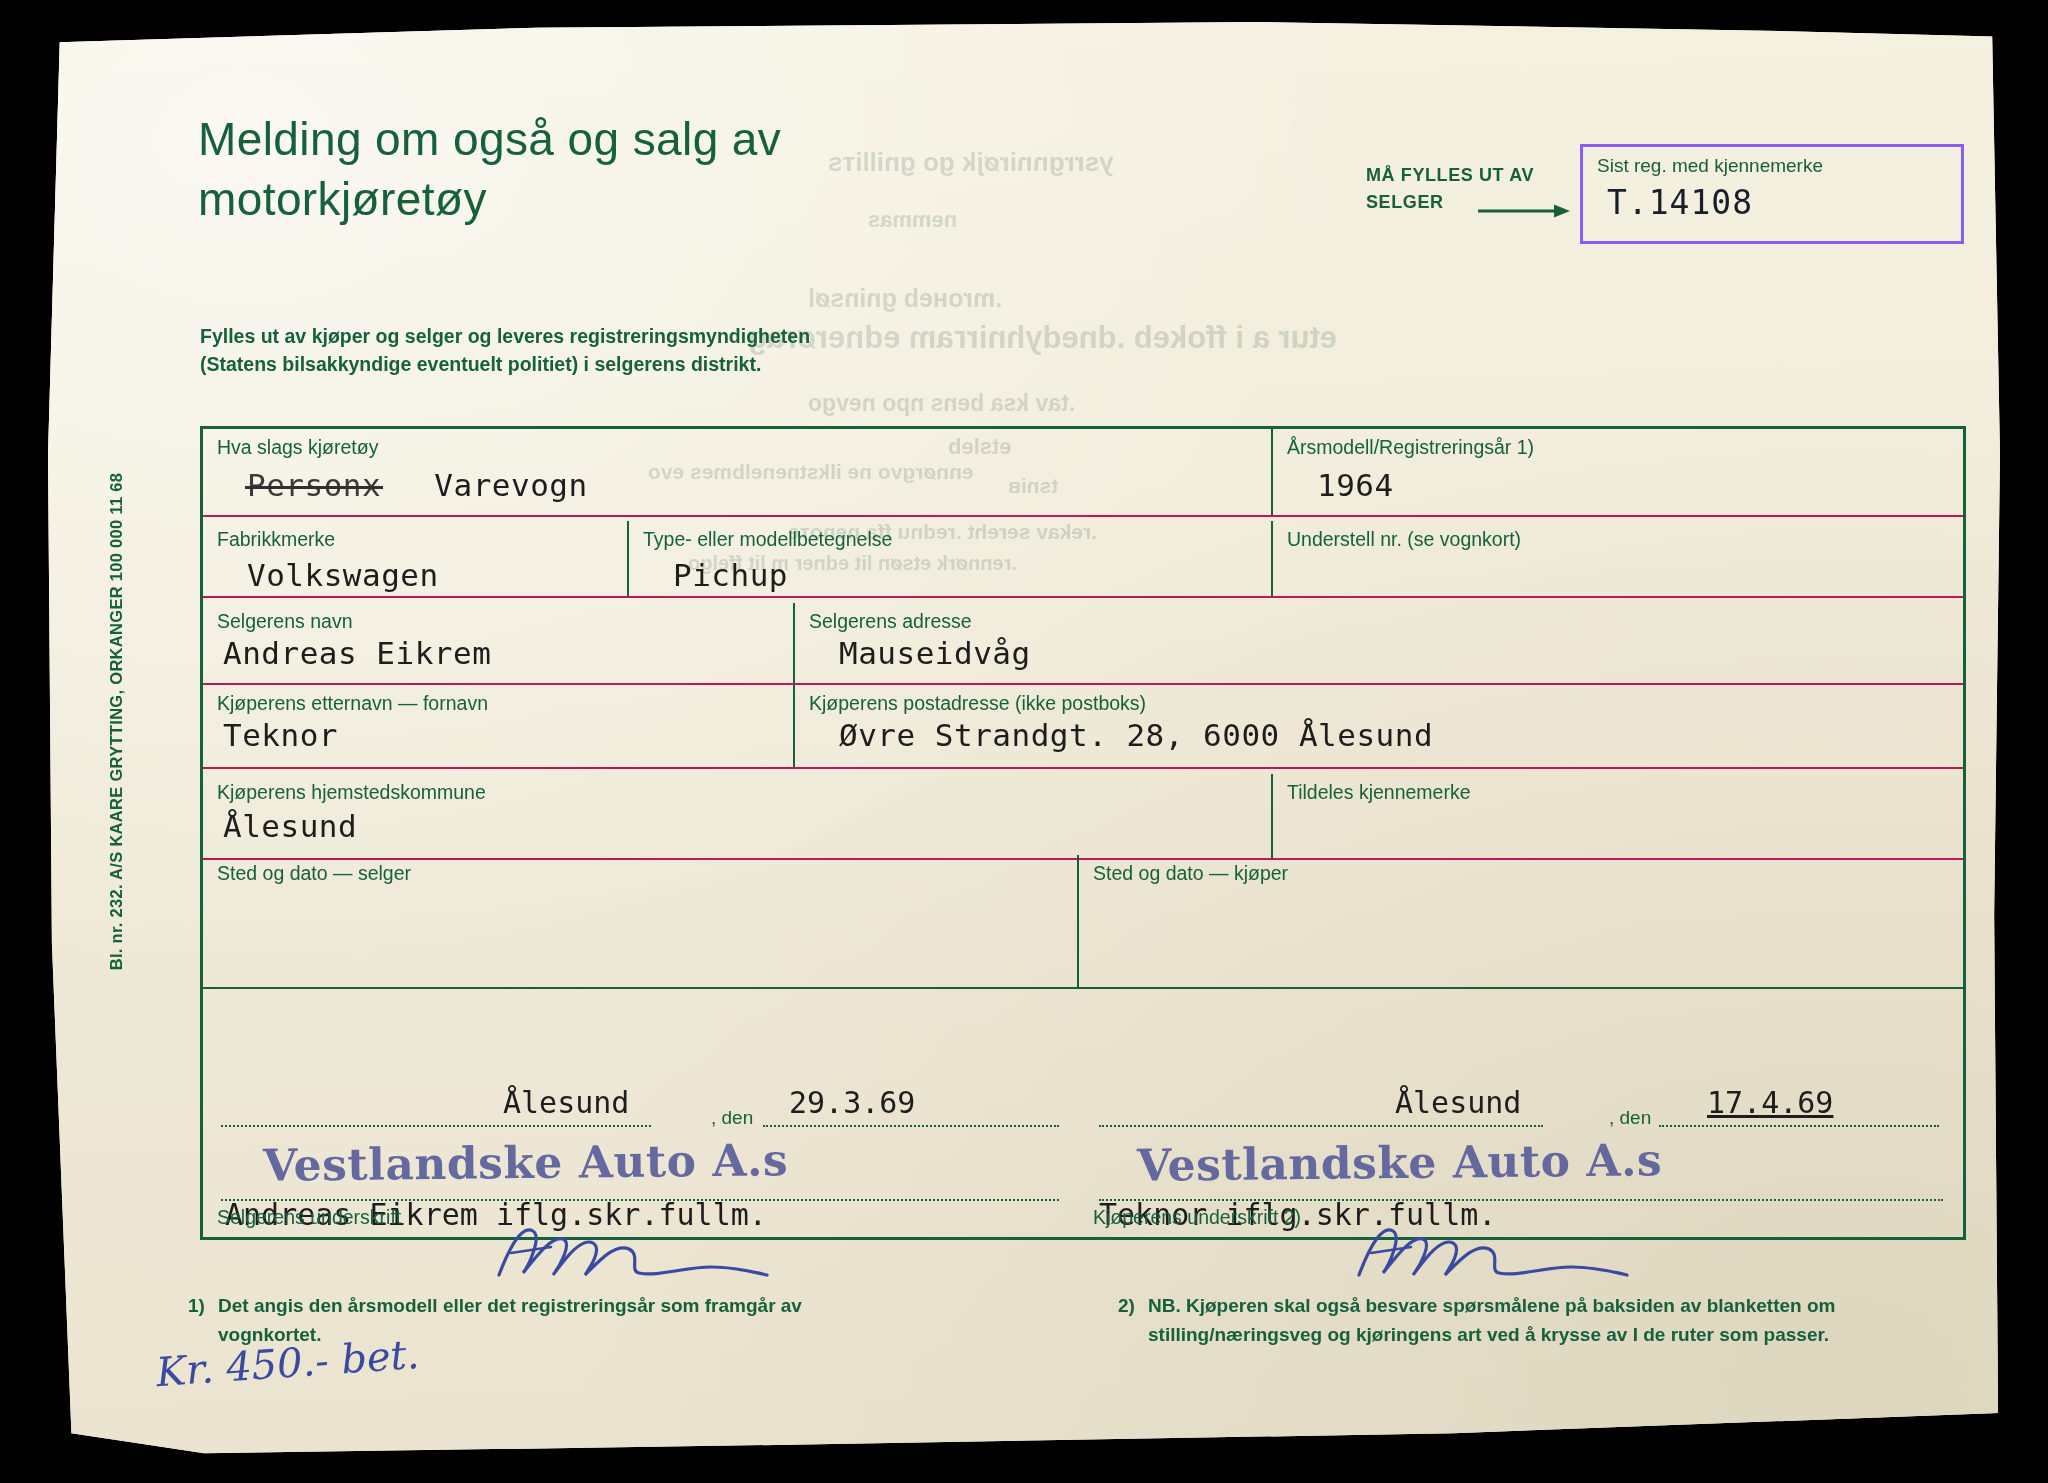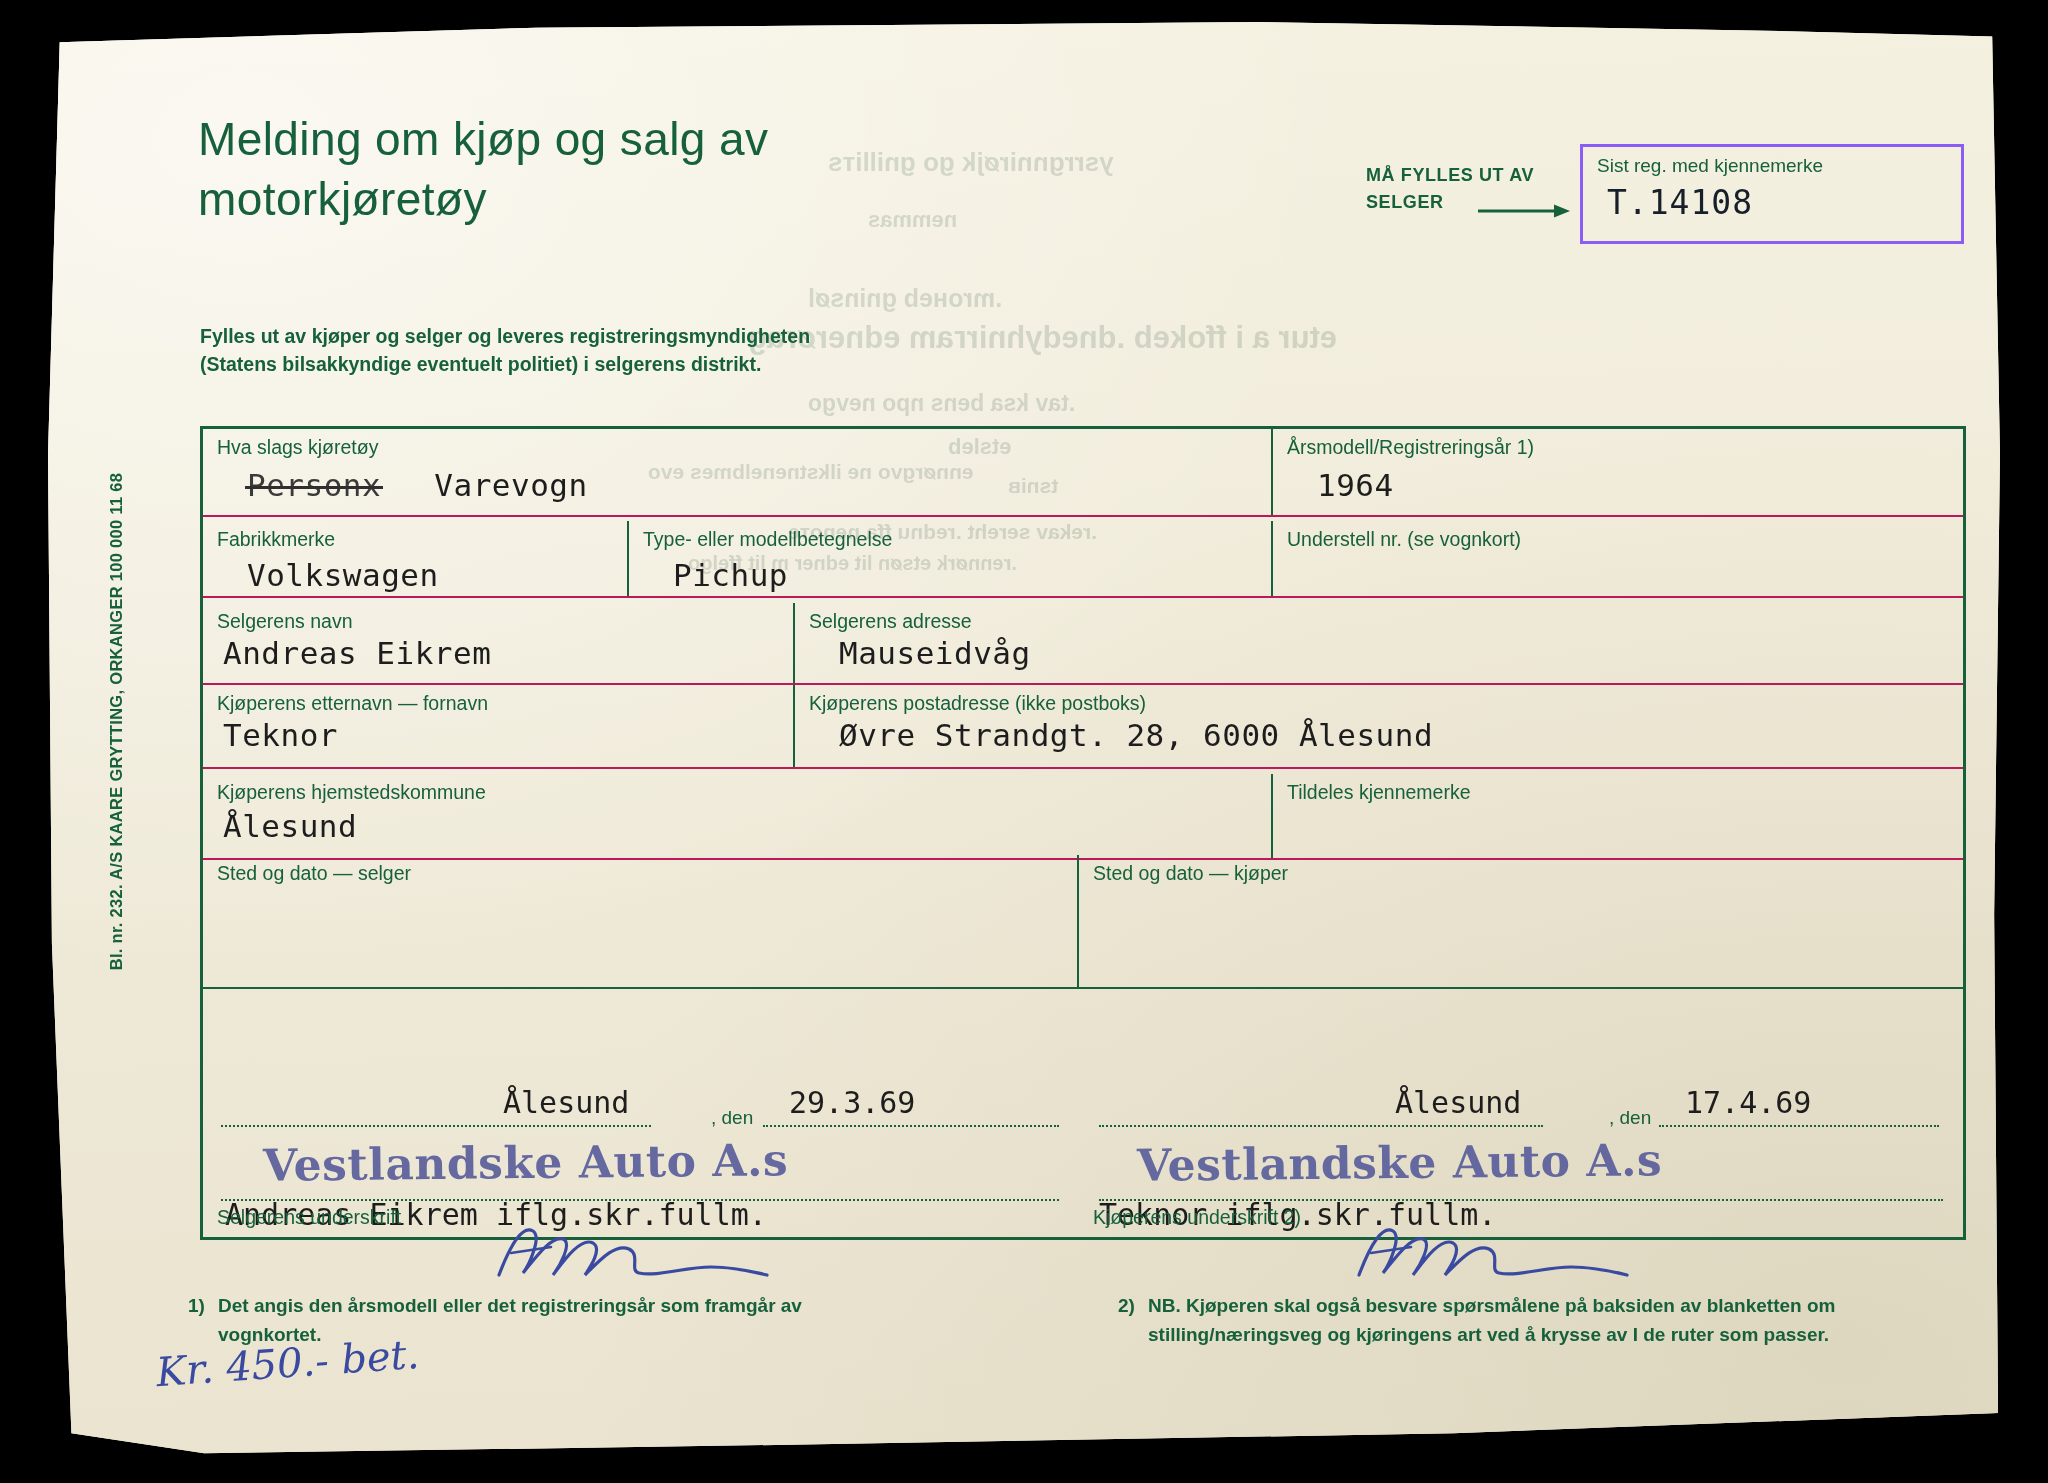--- a/index.html
+++ b/index.html
@@ -292,21 +292,21 @@
   <div class="bleed" style="left:760px; top:262px; font-size:25px;">.mroнeb gninsøl</div>
   <div class="bleed" style="left:700px; top:298px; font-size:31px;">etur a i ffokeb .dnedyhnirгam ednerøгag</div>
   <div class="bleed" style="left:760px; top:368px; font-size:23px;">.tav ksa bens npo nevgo</div>
   <div class="bleed" style="left:900px; top:412px; font-size:22px;">etsleb</div>
   <div class="bleed" style="left:600px; top:438px; font-size:21px;">ennørgvo ne ilkstnenelbmes evo</div>
   <div class="bleed" style="left:960px; top:452px; font-size:21px;">tsniв</div>
   <div class="bleed" style="left:740px; top:498px; font-size:21px;">.rekav sereht .rednu ffa nenoтe</div>
   <div class="bleed" style="left:640px; top:530px; font-size:20px;">.rennørk etsøn lit edner m lit ffelgo</div>
 
   <div id="title">
-    <div>Melding om kjøp og salg av</div>
+    <div>Melding om også og salg av</div>
     <div>motorkjøretøy</div>
   </div>
 
   <div id="subnote">Fylles ut av kjøper og selger og leveres registreringsmyndigheten (Statens bilsakkyndige eventuelt politiet) i selgerens distrikt.</div>
 
   <div id="ma-fylles">
     <div>MÅ FYLLES UT AV</div>
     <div>SELGER</div>
   </div>
   <svg id="arrow" viewBox="0 0 92 14">
@@ -418,21 +418,21 @@
 
         <div class="under-dot" style="left:18px; width:838px;"></div>
         <div class="under-lbl">Selgerens underskrift</div>
       </div>
 
       <div class="signhalf" style="left:876px; width:880px;">
         <div class="dotted" style="left:20px; top:136px; width:444px;"></div>
         <div class="place-line" style="left:316px; top:96px;">Ålesund</div>
         <div class="den" style="left:530px; top:118px;">, den</div>
         <div class="dotted" style="left:580px; top:136px; width:280px;"></div>
-        <div class="place-line" style="left:606px; top:96px;">17.4.69</div>
+        <div class="place-line" style="left:628px; top:96px;text-decoration:underline;">17.4.69</div>
 
         <div class="stamp" style="left:58px; top:148px;">Vestlandske Auto A.s</div>
         <div class="handname" style="left:20px; top:208px;">Teknor iflg.skr.fullm.</div>
 
         <svg class="sig-svg" style="left:270px; top:228px;" width="290" height="72" viewBox="0 0 290 72">
           <path d="M10,58 C22,26 34,8 44,14 C53,20 40,48 34,56 C44,44 62,18 74,22 C84,26 70,50 64,58 C76,42 92,20 104,26 C114,32 100,52 96,58 C110,44 126,26 140,32 C152,38 140,54 150,56 C168,60 196,50 222,50 C244,50 262,54 278,58" fill="none" stroke="#3a4aa0" stroke-width="3.2" stroke-linecap="round"></path>
           <path d="M22,36 L62,30" fill="none" stroke="#3a4aa0" stroke-width="2.6" stroke-linecap="round"></path>
         </svg>
 
         <div class="under-dot" style="left:20px; width:844px;"></div>

